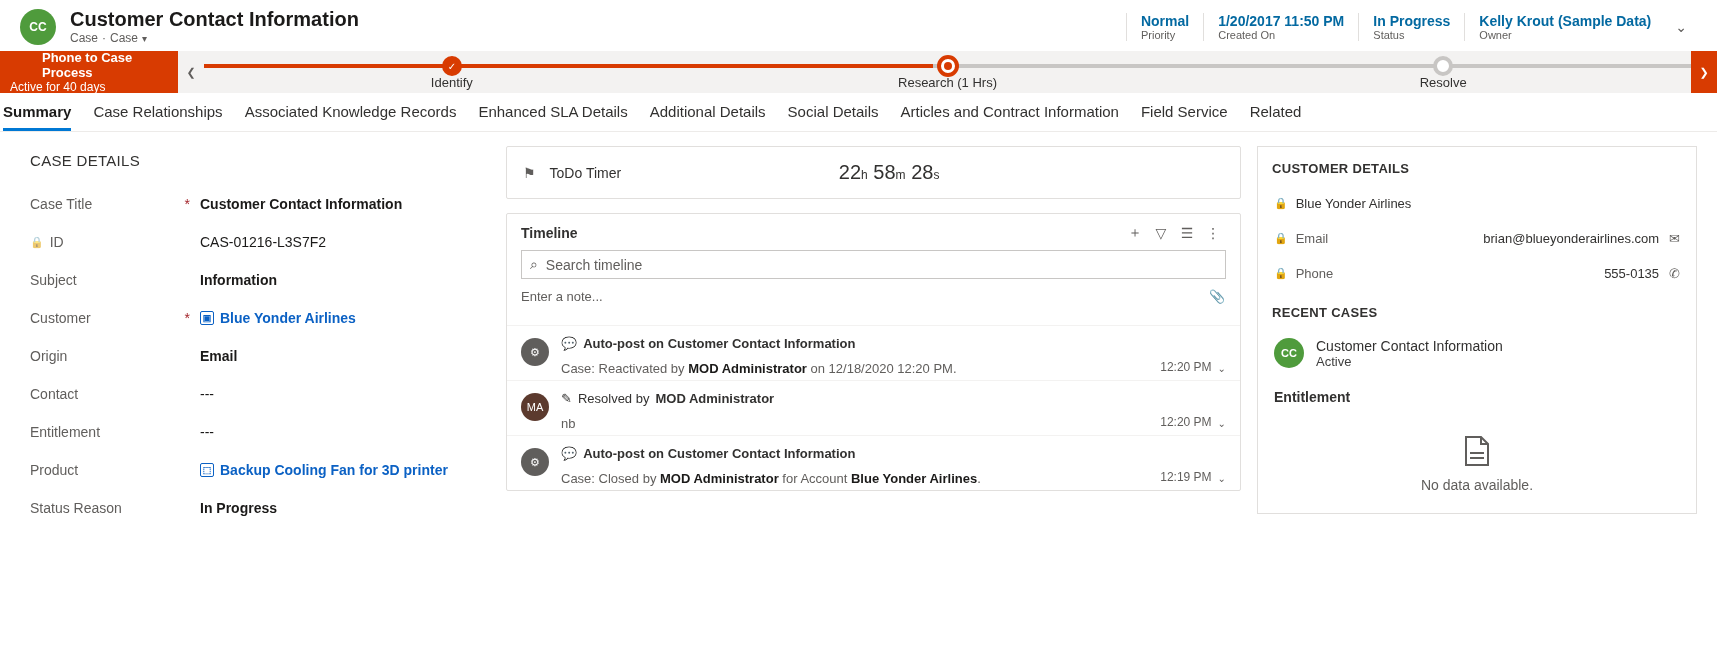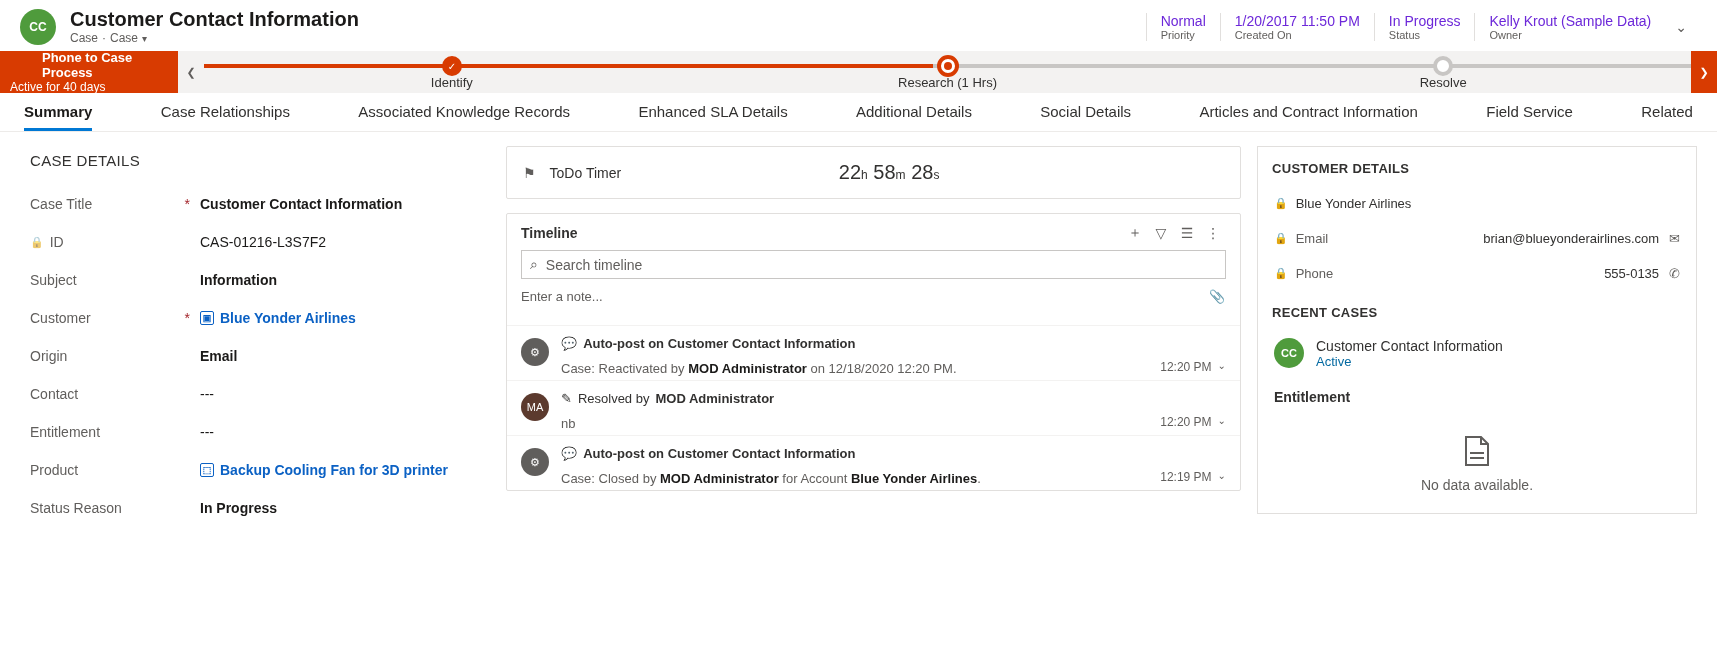--- a/index.html
+++ b/index.html
@@ -7,21 +7,21 @@
 
   
   .header { display:flex; align-items:center; padding:8px 20px 6px 20px; }
   .avatar-cc { width:36px; height:36px; border-radius:50%; background:#4f9b3c; color:#fff; display:flex; align-items:center; justify-content:center; font-size:12px; font-weight:600; margin-right:14px; }
   .title-block h1 { font-size:20px; font-weight:600; color:#1b1a19; }
   .subtitle { font-size:12px; color:#605e5c; display:flex; align-items:center; gap:4px; }
   .chev-down { font-size:10px; color:#605e5c; }
   .header-spacer { flex:1; }
   .field-group { padding:0 14px; border-left:1px solid #e1dfdd; }
   .field-group:first-of-type { border-left:none; }
-  .field-group .v { font-size:14px; color:#6d28d9; }
+  .field-group .v { font-size:14px; color:#0369a1;font-weight:bold; }
   .field-group .l { font-size:11px; color:#605e5c; }
   .owner-link { color:#0b61c4; }
   .big-chev { padding:0 10px; color:#605e5c; cursor:pointer; font-size:14px; }
 
   
   .process-row { display:flex; align-items:stretch; height:42px; }
   .process-header { background:#d83b01; color:#fff; width:178px; padding:4px 10px; font-size:13px; display:flex; flex-direction:column; justify-content:center; position:relative; }
   .process-header .line1 { font-weight:600;margin-left:32px; }
   .process-header .line2 { font-size:12px; }
   .proc-arrow { width:26px; background:#f3f2f1; display:flex; align-items:center; justify-content:center; color:#605e5c; cursor:pointer; font-size:11px; }
@@ -31,21 +31,21 @@
   .stage-track-done { position:absolute; top:13px; left:0; width:49%; height:4px; background:#d83b01; }
   .stage-nodes { position:absolute; inset:0; display:flex; }
   .stage { flex:1; position:relative; text-align:center; }
   .node { position:absolute; top:5px; left:50%; transform:translateX(-50%); width:20px; height:20px; border-radius:50%; background:#fff; border:4px solid #c8c6c4; }
   .node.done { background:#d83b01; border-color:#d83b01; color:#fff; display:flex; align-items:center; justify-content:center; font-size:10px;}
   .node.current { border-color:#d83b01; width:22px; height:22px; top:4px; }
   .node.current::after { content:''; position:absolute; inset:3px; border-radius:50%; background:#d83b01; }
   .stage-label { position:absolute; bottom:3px; left:50%; transform:translateX(-50%); font-size:13px; color:#323130; white-space:nowrap;}
 
   
-  .tabs { display:flex; gap:22px; padding:10px 24px 0; border-bottom:1px solid #edebe9;justify-content:space-between; }
+  .tabs { display:flex; gap:22px; padding:10px 3px 0; border-bottom:1px solid #edebe9; }
   .tab { padding-bottom:8px; font-size:15px; color:#323130; cursor:pointer; }
   .tab.active { color:#1b1a19; border-bottom:3px solid #0078d4; font-weight:600; }
 
   
   .main { display:flex; gap:16px; padding:14px 20px; align-items:flex-start; }
   .col { background:#fff; }
   .col.left { width:470px; border:1px solid #e1dfdd; border-top:none; border-left:none; border-right:none; border:none; }
   .col.mid { flex:1; }
   .col.right { width:440px; }
 
@@ -79,21 +79,21 @@
   .tl-note .sp{flex:1}
   .tl-item { display:flex; gap:12px; padding:10px 14px 4px; border-top:1px solid #f3f2f1; position:relative;}
   .tl-avatar { width:28px; height:28px; border-radius:50%; display:flex; align-items:center; justify-content:center; font-size:11px; color:#fff; flex-shrink:0; margin-top:2px;}
   .tl-avatar.sys { background:#605e5c; }
   .tl-avatar.user { background:#5c3a2e; }
   .tl-body { flex:1; font-size:13px; color:#605e5c; }
   .tl-body .row1 { display:flex; align-items:center; gap:6px; color:#323130; }
   .tl-body .row1 .strong { font-weight:600; }
   .tl-body .row2 { margin-top:10px; }
   .tl-body .row2 b { color:#1b1a19; font-weight:600;}
-  .tl-time { position:absolute; right:14px; bottom:6px; color:#605e5c; font-size:12px; display:flex; align-items:flex-start; gap:6px;}
+  .tl-time { position:absolute; right:14px; bottom:6px; color:#605e5c; font-size:12px; display:flex; align-items:flex-end; gap:6px;}
   .tl-time .cv { font-size:10px; }
 
   
   .rc { border:1px solid #e1dfdd; }
   .rc .row { display:flex; align-items:center; padding:10px 16px; font-size:13px; }
   .rc .row .lock { font-size:11px; color:#605e5c; margin-right:8px;}
   .rc .row .lab { color:#605e5c; width:90px;}
   .rc .row .val { flex:1; color:#323130;}
   .rc .row .end-ic { color:#605e5c; font-size:13px; }
   .recent-case { display:flex; gap:12px; padding:8px 16px 16px; align-items:flex-start;}
@@ -340,21 +340,21 @@
       <span class="lab">Phone</span>
       <span class="val" style="text-align:right">555-0135</span>
       <span class="end-ic" style="margin-left:10px">✆</span>
     </div>
 
     <div class="section-title small">RECENT CASES</div>
     <div class="recent-case">
       <div class="rc-avatar">CC</div>
       <div>
         <div style="font-size:14px;">Customer Contact Information</div>
-        <div style="font-size:13px;color:#0369a1;">Active</div>
+        <div style="font-size:13px;color:#404040;">Active</div>
       </div>
     </div>
 
     <div style="padding:4px 16px 0;font-weight:600;font-size:14px;">Entitlement</div>
     <div class="nodata">
       <svg width="26" height="32" viewBox="0 0 26 32" style="display:block;margin:0 auto 10px">
           <path fill="none" stroke="#605e5c" stroke-width="2" d="M2 2h15l7 7v21H2z M17 2v7h7 M6 18h14 M6 23h14"></path>
         </svg>
       <span>No data available.</span>
     </div>

